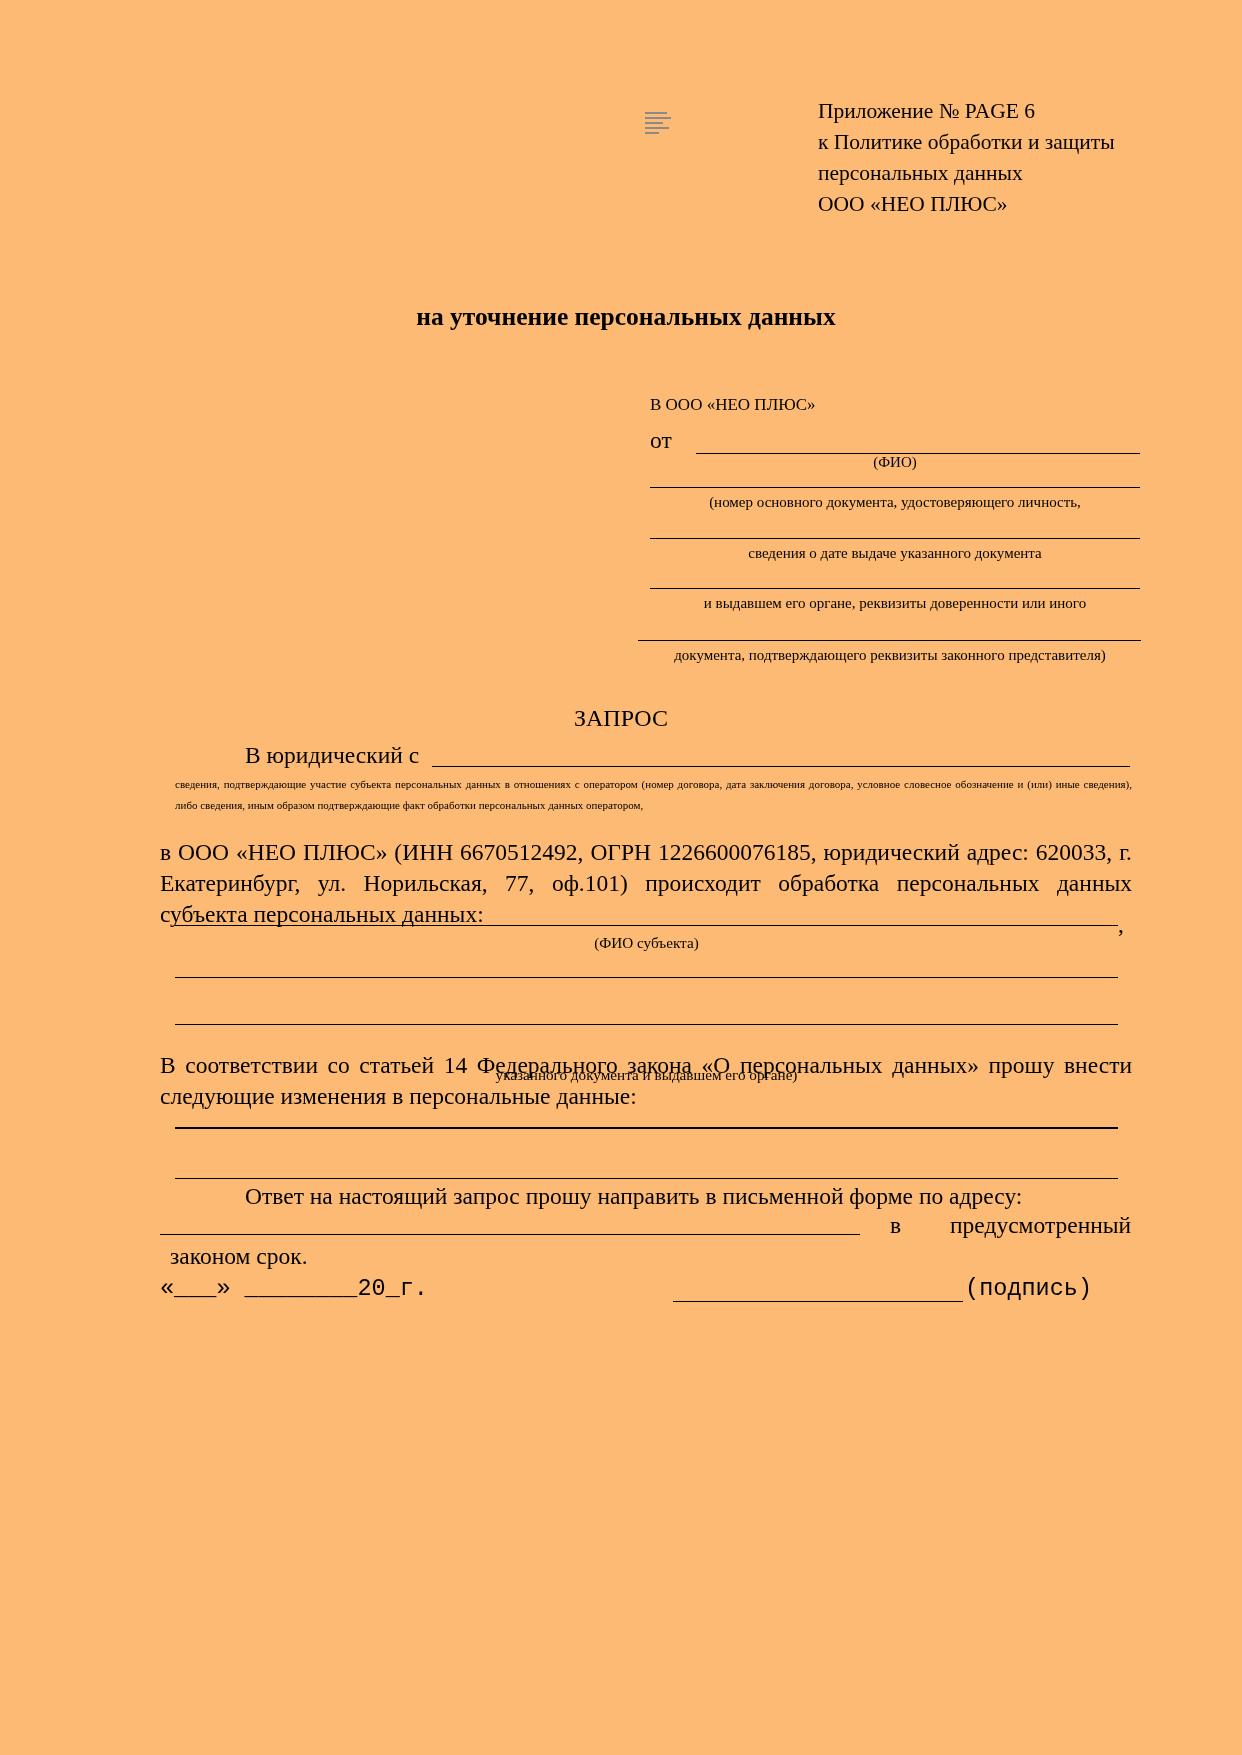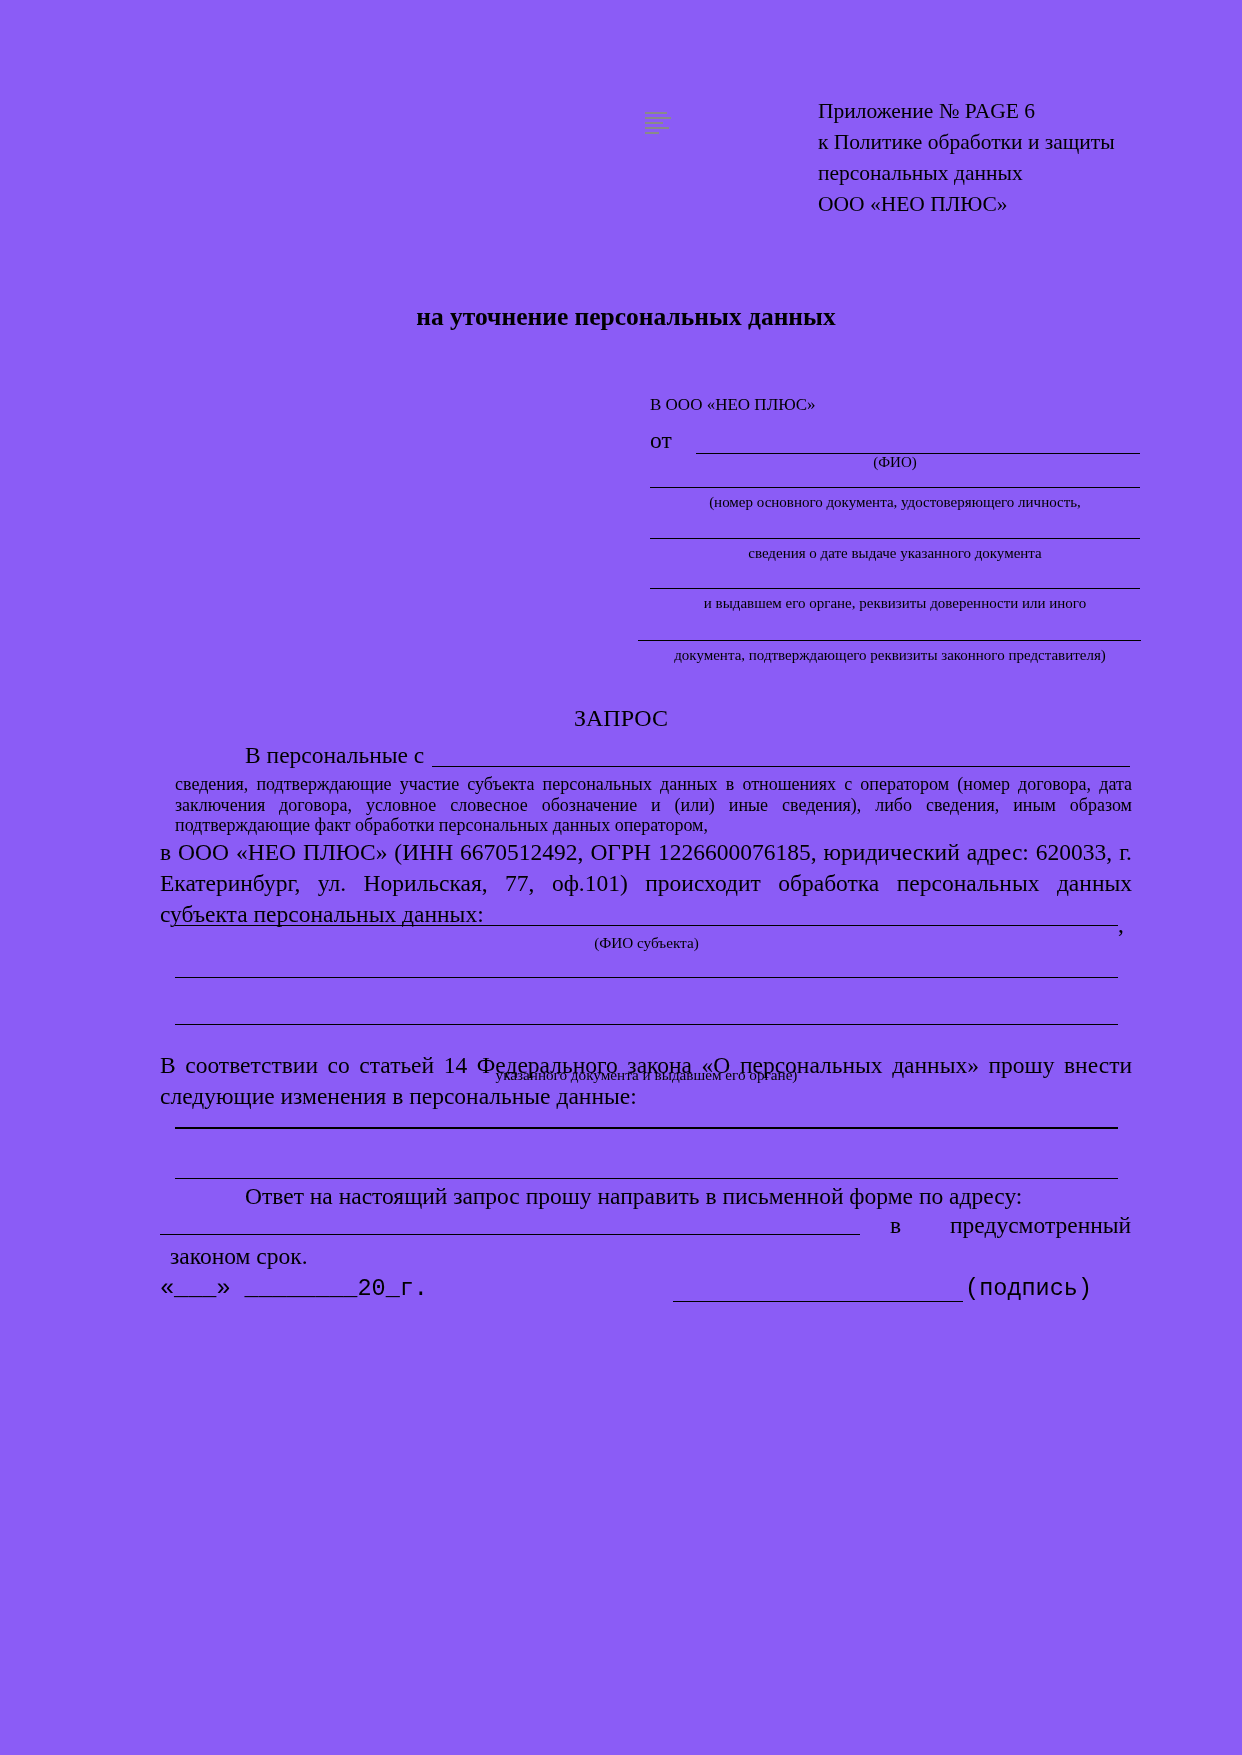--- a/index.html
+++ b/index.html
@@ -4,21 +4,21 @@
 <style>
   html, body {
     margin: 0;
     padding: 0;
     background: #ffffff;
   }
   .page {
     position: relative;
     width: 1242px;
     height: 1755px;
-    background: #8b5cf6;
+    background: #fdba74;
     font-family: "Liberation Serif", serif;
     color: #000000;
     overflow: hidden;
   }
 
   
   .header-wrap {
     position: absolute;
     left: 0;
     top: 96px;
@@ -111,21 +111,21 @@
 
   
   .body-text {
     position: absolute;
     font-size: 23.5px;
     line-height: 31px;
     text-align: justify;
   }
   .small-note {
     position: absolute;
-    font-size: 18px;
+    font-size: 11px;
     line-height: 20.5px;
     text-align: justify;
   }
   .center-note {
     position: absolute;
     font-size: 15.2px;
     line-height: 20px;
     text-align: center;
   }
 
@@ -193,21 +193,21 @@
   <div class="caption" style="left:645px; top:543px; width:500px;">сведения о дате выдаче указанного документа</div>
 
   <div class="rule-line" style="left:650px; top:588px; width:490px;"></div>
   <div class="caption" style="left:640px; top:593px; width:510px;">и выдавшем его органе, реквизиты доверенности или иного</div>
 
   <div class="rule-line" style="left:638px; top:640px; width:503px;"></div>
   <div class="caption" style="left:630px; top:645px; width:520px;">документа, подтверждающего реквизиты законного представителя)</div>
 
   <div class="zapros">ЗАПРОС</div>
 
-  <div class="body-text" style="left:245px; top:740px;">В персональные с</div>
+  <div class="body-text" style="left:245px; top:740px;">В юридический с</div>
   <div class="rule-line" style="left:432px; top:766px; width:698px;"></div>
 
   <div class="small-note" style="left:175px; top:774px; width:957px;">сведения, подтверждающие участие субъекта персональных данных в отношениях с оператором (номер договора, дата заключения договора, условное словесное обозначение и (или) иные сведения), либо сведения, иным образом подтверждающие факт обработки персональных данных оператором,</div>
 
   <div class="body-text" style="left:160px; top:837px; width:972px;">в ООО «НЕО ПЛЮС» (ИНН 6670512492, ОГРН 1226600076185, юридический адрес: 620033, г. Екатеринбург, ул. Норильская, 77, оф.101) происходит обработка персональных данных субъекта персональных данных:</div>
 
   <div class="rule-line" style="left:175px; top:925px; width:943px;"></div>
   <div class="comma-tail" style="left:1118px; top:911px;">,</div>
   <div class="center-note" style="left:175px; top:933px; width:943px;">(ФИО субъекта)</div>
 

